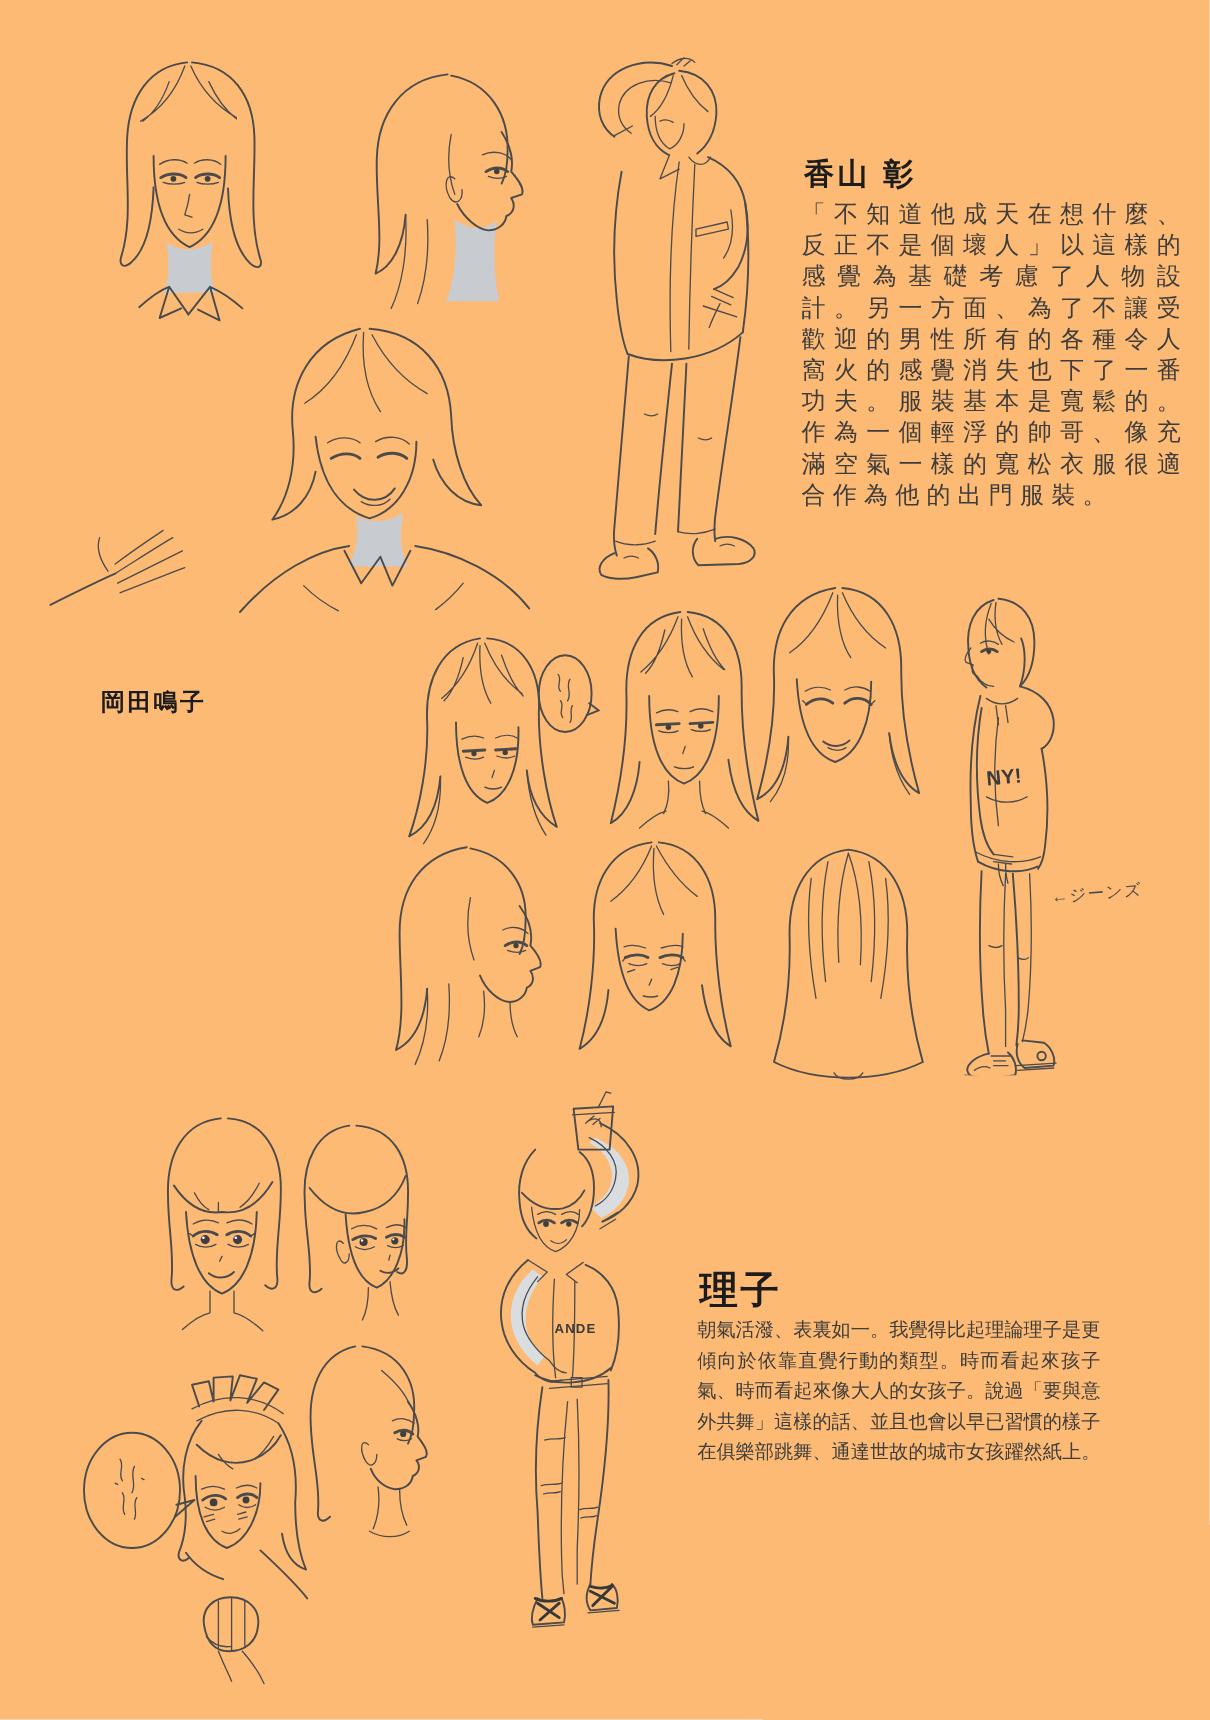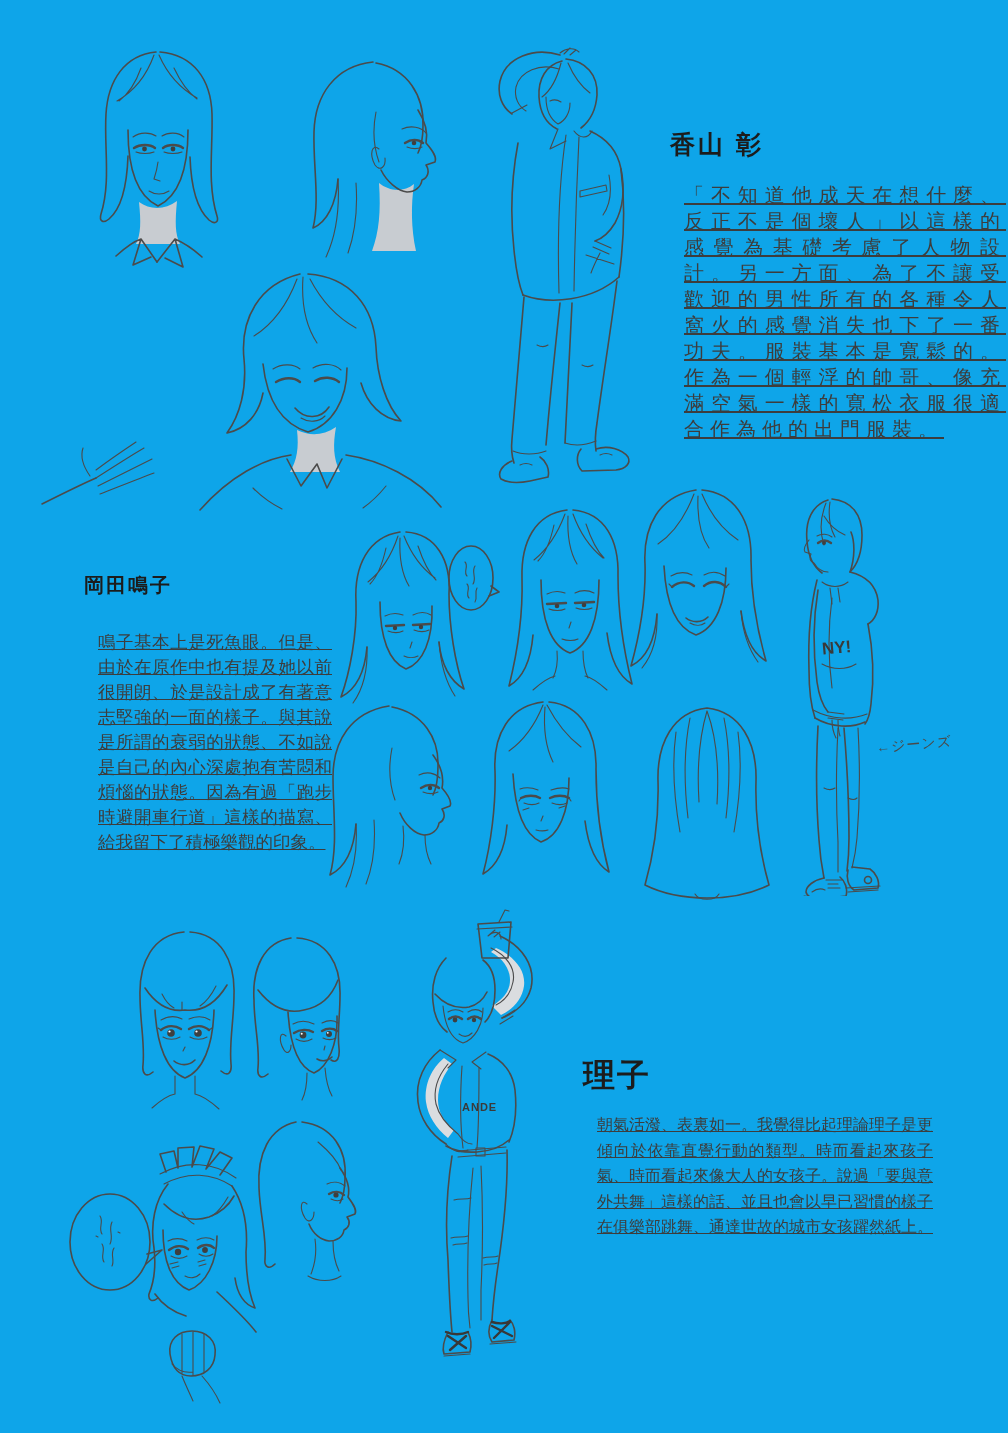--- a/index.html
+++ b/index.html
@@ -1,32 +1,32 @@
 <!DOCTYPE html>
 <html><head>
 <meta charset="utf-8">
 <style>
   html,body{margin:0;padding:0;background:#e8e8e8;}
   .page{
     position:relative;
     width:1008px;height:1433px;
-    background:#0ea5e9;
+    background:#fdba74;
     overflow:hidden;
     font-family:"Liberation Sans", sans-serif;
     margin:0 auto;
   }
   .abs{position:absolute;}
   .char-title{
     position:absolute;
     font-weight:bold;color:#1c1c1c;margin:0;
     letter-spacing:3px;white-space:nowrap;
   }
   .char-body{
-    position:absolute;margin:16px;
-    color:#3d3d3d;text-align:justify;text-decoration:underline;
+    position:absolute;margin:0;
+    color:#3d3d3d;text-align:justify;
   }
   .kayama-title{left:670px;top:128px;font-size:25px;}
   .kayama-body{left:668px;top:166px;width:322px;font-size:20px;line-height:26px;letter-spacing:6px;}
   .okada-title{left:84px;top:572px;font-size:20px;letter-spacing:2px;}
   .okada-body{left:82px;top:614px;width:234px;font-size:17.5px;line-height:25px;letter-spacing:0px;}
   .riko-title{left:583px;top:1054px;font-size:32px;letter-spacing:2px;}
   .riko-body{left:581px;top:1096px;width:336px;font-size:16px;line-height:25.5px;letter-spacing:0px;}
   .hand-note{
     position:absolute;left:876px;top:736px;
     font-size:14px;color:#4a4a4a;transform:rotate(-5deg);
@@ -46,21 +46,20 @@
 </style>
 </head>
 <body>
 
 <div class="page">
 
   <h2 class="char-title kayama-title">香山 彰</h2>
   <p class="char-body kayama-body">「不知道他成天在想什麼、反正不是個壞人」以這樣的感覺為基礎考慮了人物設計。另一方面、為了不讓受歡迎的男性所有的各種令人窩火的感覺消失也下了一番功夫。服裝基本是寬鬆的。作為一個輕浮的帥哥、像充滿空氣一樣的寬松衣服很適合作為他的出門服裝。</p>
 
   <h2 class="char-title okada-title">岡田鳴子</h2>
-  <p class="char-body okada-body">鳴子基本上是死魚眼。但是、由於在原作中也有提及她以前很開朗、於是設計成了有著意志堅強的一面的樣子。與其說是所謂的衰弱的狀態、不如說是自己的內心深處抱有苦悶和煩惱的狀態。因為有過「跑步時避開車行道」這樣的描寫、給我留下了積極樂觀的印象。</p>
 
   <h2 class="char-title riko-title">理子</h2>
   <p class="char-body riko-body">朝氣活潑、表裏如一。我覺得比起理論理子是更傾向於依靠直覺行動的類型。時而看起來孩子氣、時而看起來像大人的女孩子。說過「要與意外共舞」這樣的話、並且也會以早已習慣的樣子在俱樂部跳舞、通達世故的城市女孩躍然紙上。</p>
 
   <div class="hand-note">←ジーンズ</div>
 
   <svg class="sk abs" style="left:70px;top:38px" width="175" height="265" viewBox="0 0 175 265">
     <path class="gray" d="M69,164 C71,184 71,196 66,206 L110,206 C105,196 105,184 107,163 C95,172 80,172 69,164 Z"></path>
     <path d="M86,14 C55,17 38,42 36,76 C34,110 41,144 31,176 C29,183 33,186 39,181 C52,170 57,147 58,118"></path>
     <path d="M90,14 C124,17 141,42 142,76 C143,110 137,146 147,178 C149,184 145,187 139,182 C127,171 121,148 120,119"></path>

